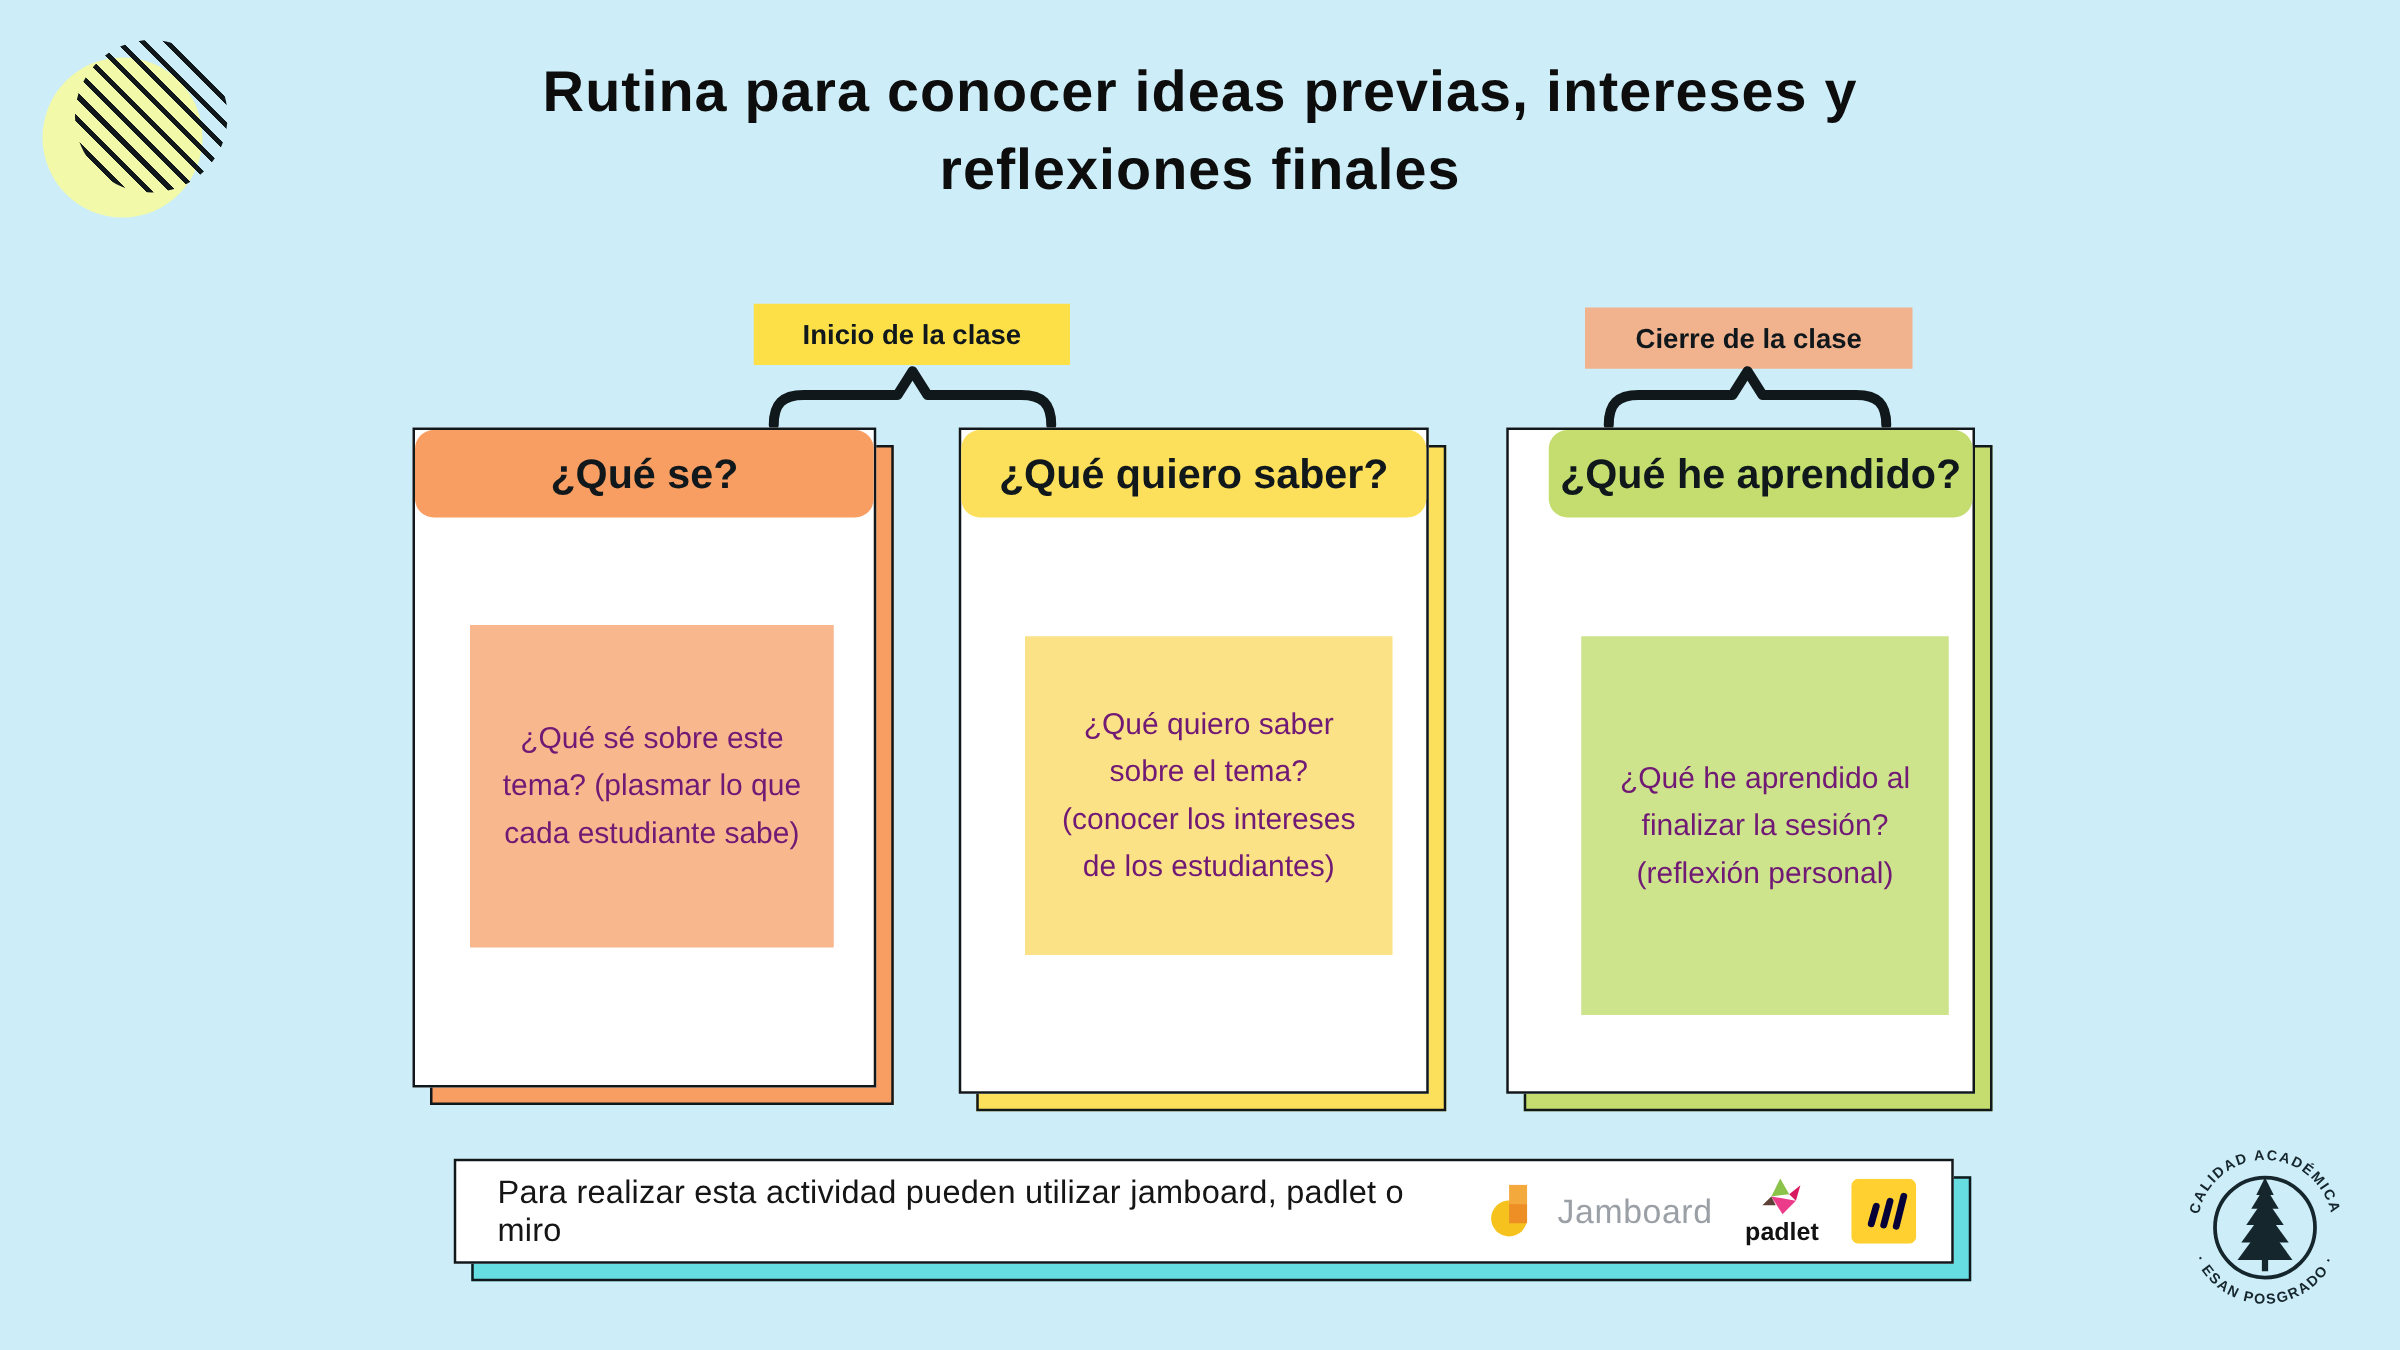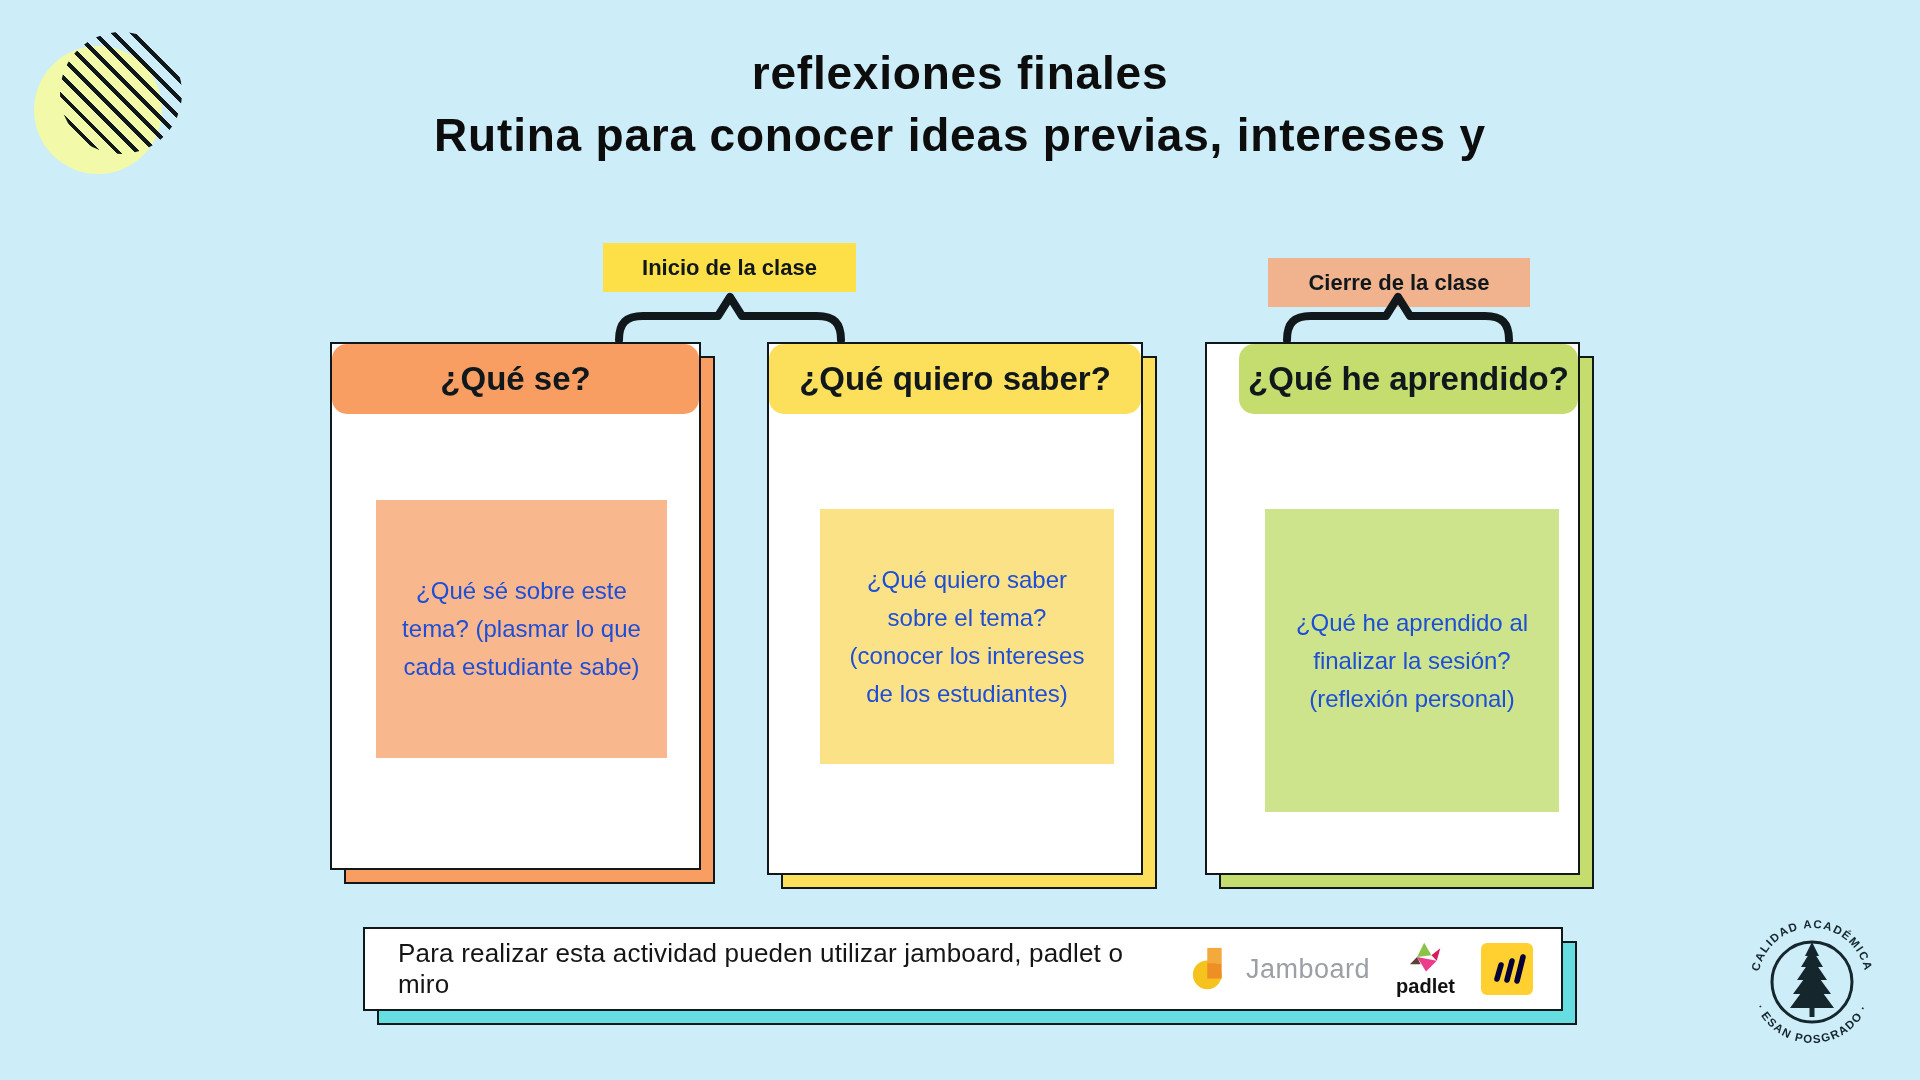--- a/index.html
+++ b/index.html
@@ -32,42 +32,42 @@
     color: #0d0d0d;
   }
 
   
   .phase-label {
     height: 49px;
     display: flex; align-items: center; justify-content: center;
     font-size: 22px; font-weight: 700; color: #10181c;
   }
   .label-inicio { left: 603px; top: 243px; width: 253px; }
-  .label-cierre { left: 1268px; top: 258px; width: 262px; }
+  .label-cierre { left: 1268px; top: 246px; width: 262px; }
 
   .bracket-svg { overflow: visible; }
   .bracket-svg path {
     fill: none; stroke: #10181c; stroke-width: 8;
     stroke-linecap: round; stroke-linejoin: round;
   }
 
   
   .card-shadow, .card-front { border: 2.5px solid #10181c; }
   .card-front { background: #ffffff; }
   .card-header {
     height: 70px;
     display: flex; align-items: center; justify-content: center;
     font-size: 33px; font-weight: 700; color: #10181c; border-radius: 15px;
   }
   .sticky-note {
     display: flex; align-items: center; justify-content: center;
     text-align: center;
     font-size: 24px; line-height: 38px;
     white-space: pre-line;
-    color: #1d4ed8;
+    color: #701a75;
   }
 
   
   .banner-shadow {
     left: 377px; top: 941px; width: 1200px; height: 84px;
     border: 2.5px solid #10181c;
   }
   .banner-front {
     left: 363px; top: 927px; width: 1200px; height: 84px;
     background: #ffffff; border: 2.5px solid #10181c;
@@ -89,22 +89,22 @@
   }
   .stamp-svg .ink { fill: #16262d; }
 </style>
 </head>
 <body style="background-color: rgb(205, 238, 249);">
 
 <div class="abs deco-yellow" style="background-color: rgb(242, 249, 168);"></div>
 <div class="abs deco-hatch"></div>
 
 <div class="abs title">
+  <div>Rutina para conocer ideas previas, intereses y</div>
   <div>reflexiones finales</div>
-  <div>Rutina para conocer ideas previas, intereses y</div>
 </div>
 
 <div class="abs phase-label label-inicio" style="background-color: #fde047;">Inicio de la clase</div>
 <div class="abs phase-label label-cierre" style="background-color: rgb(241, 178, 142);">Cierre de la clase</div>
 
 <svg class="abs bracket-svg" style="left:612px; top:291px;" width="236" height="54" viewBox="0 0 236 54">
   <path d="M 7,49 C 7,32 14,25 31,25 L 106,25 L 118,6 L 130,25 L 205,25 C 222,25 229,32 229,49"></path>
 </svg>
 <svg class="abs bracket-svg" style="left:1280px; top:291px;" width="236" height="54" viewBox="0 0 236 54">
   <path d="M 7,49 C 7,32 14,25 31,25 L 106,25 L 118,6 L 130,25 L 205,25 C 222,25 229,32 229,49"></path>

